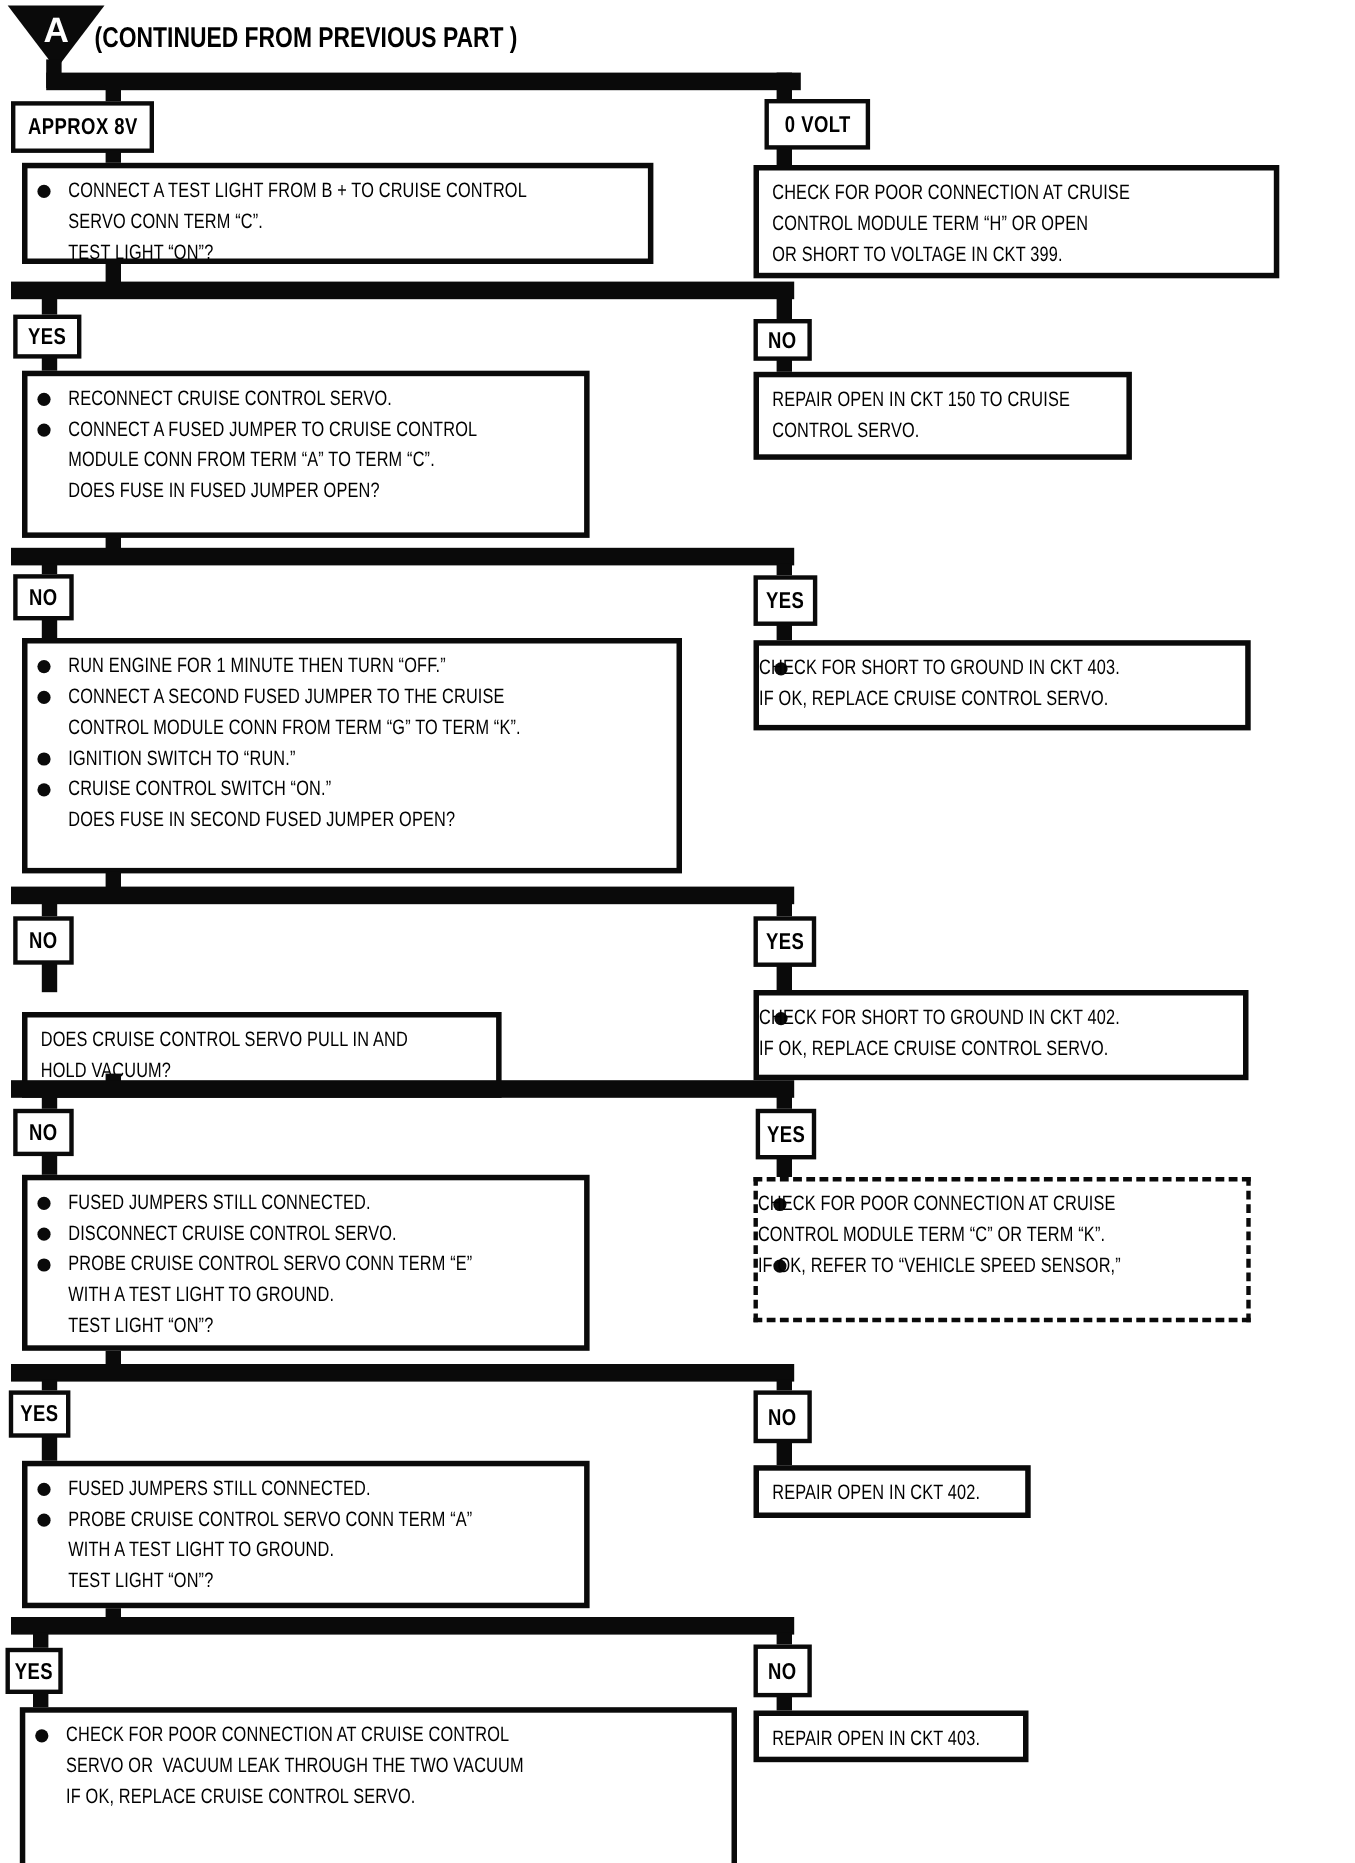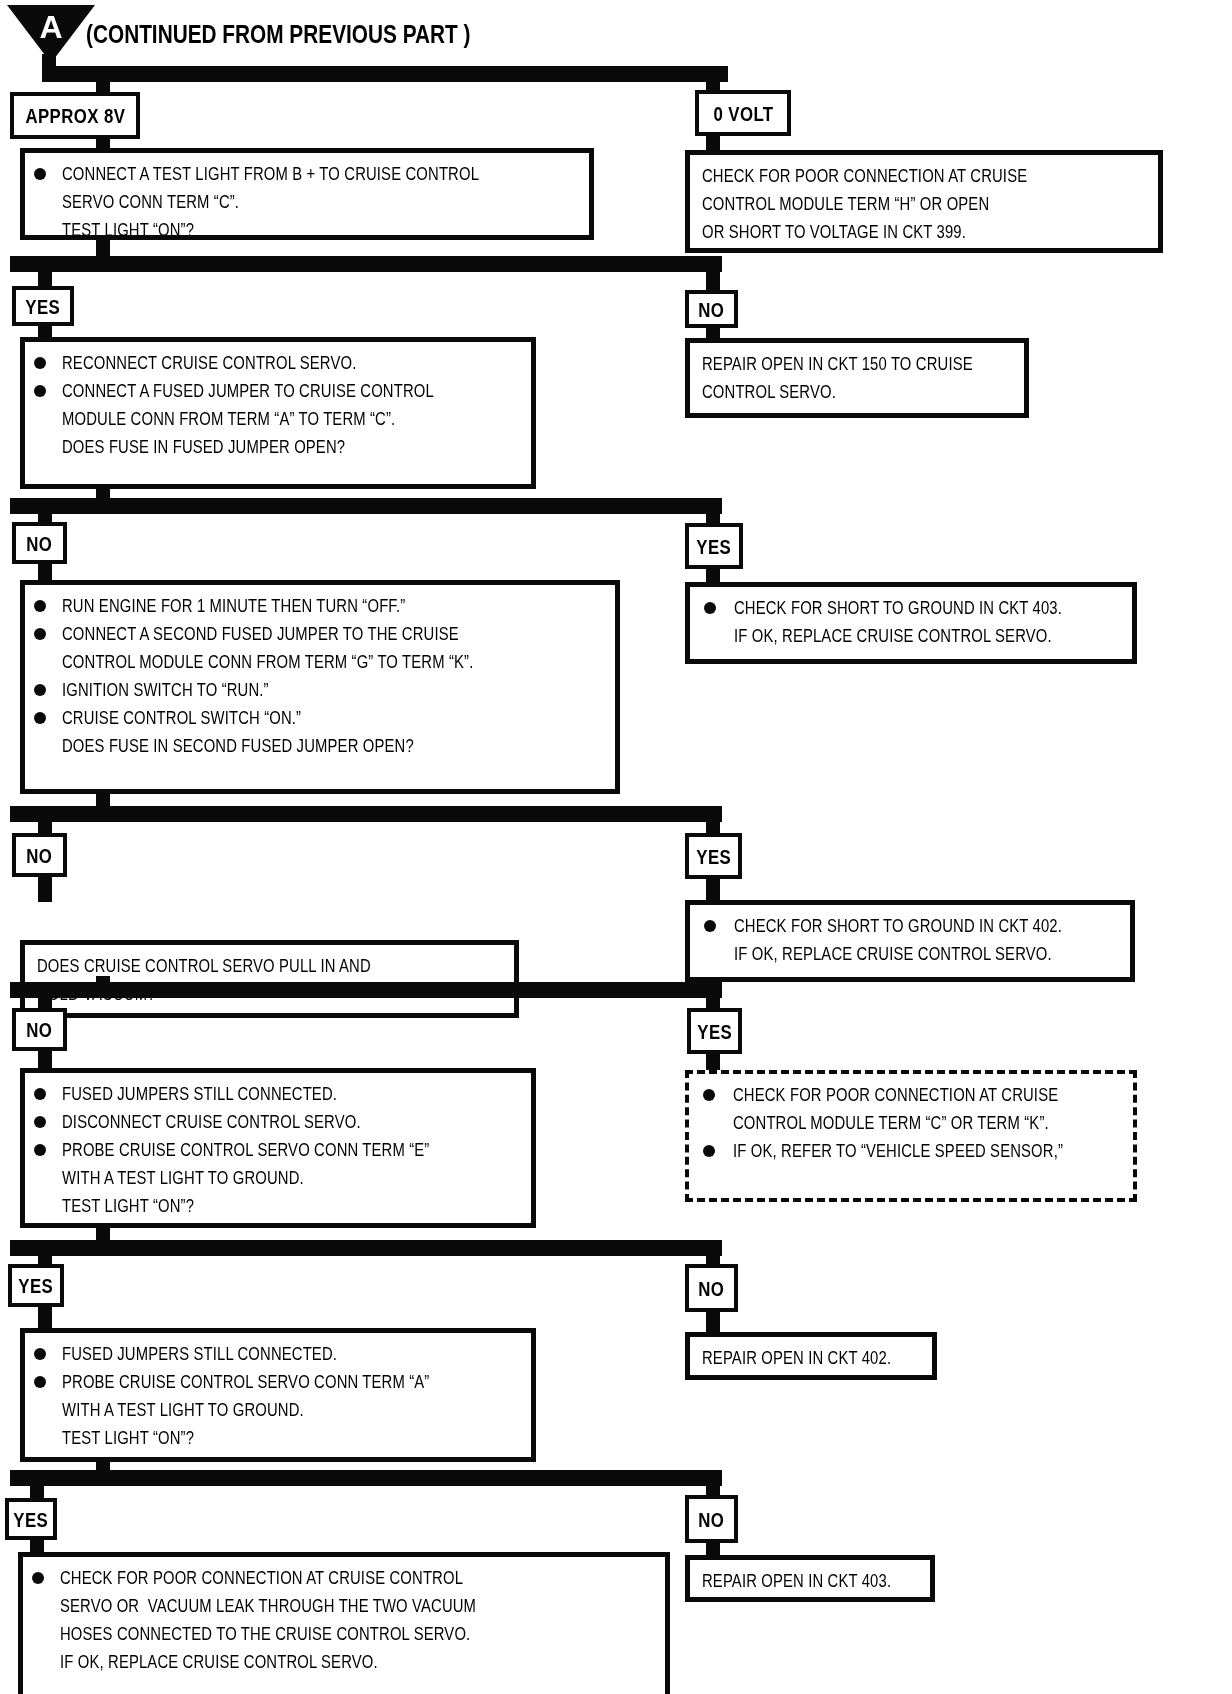--- a/index.html
+++ b/index.html
@@ -10,21 +10,21 @@
        padding-top:7px;box-sizing:border-box;}
   .box.dashed{border-style:dashed;border-width:4px;}
   .lblbox{position:absolute;border:4px solid #0a0a0a;background:#fff;
        display:flex;align-items:center;justify-content:center;box-sizing:border-box;}
   .lblbox .lt{font-weight:700;font-size:21px;line-height:1;transform:scaleX(.8);
        white-space:pre;letter-spacing:.5px;}
   .ln{position:relative;font-weight:400;font-size:19px;line-height:28px;}
   .ln>span{display:inline-block;transform:scaleX(.78);transform-origin:0 50%;
        white-space:pre;letter-spacing:.2px;}
   .ind{padding-left:37px;}              
-  .rind{padding-left:44px;}             
+  .rind{}             
   .flush{padding-left:12px;}            
   .b::before{content:"";position:absolute;width:12px;height:12px;border-radius:50%;
        background:#0a0a0a;top:8px;}
   .ind.b::before{left:9px;}
   .rind.b::before{left:14px;}
   .caption{position:absolute;font-weight:700;font-size:26px;line-height:1.1;}
   .caption>span{display:inline-block;transform:scaleX(.8);transform-origin:0 50%;
        white-space:pre;}
 </style>
 </head>
@@ -111,21 +111,21 @@
   <div class="ln rind"><span>IF OK, REPLACE CRUISE CONTROL SERVO.</span></div>
 </div>
 
 <div class="bar" style="left:96px;top:792px;width:14px;height:16px"></div>
 <div class="bar" style="left:10px;top:806px;width:712px;height:16px"></div>
 <div class="bar" style="left:38px;top:820px;width:14px;height:15px"></div>
 <div class="lblbox" style="left:12px;top:833px;width:55px;height:44px">
   <span class="lt">NO</span>
   </div>
 <div class="bar" style="left:38px;top:875px;width:14px;height:27px"></div>
-<div class="box" style="left:20px;top:940px;width:499px;height:78px">
+<div class="box" style="left:20px;top:920px;width:436px;height:78px">
   <div class="ln flush"><span>DOES CRUISE CONTROL SERVO PULL IN AND</span></div>
   <div class="ln flush"><span>HOLD VACUUM?</span></div>
 </div>
 
 <div class="bar" style="left:706px;top:820px;width:14px;height:15px"></div>
 <div class="lblbox" style="left:685px;top:833px;width:57px;height:46px">
   <span class="lt">YES</span>
   </div>
 <div class="bar" style="left:706px;top:877px;width:14px;height:25px"></div>
 <div class="box" style="left:685px;top:900px;width:450px;height:82px">
@@ -185,21 +185,20 @@
 <div class="bar" style="left:96px;top:1462px;width:14px;height:10px"></div>
 <div class="bar" style="left:10px;top:1470px;width:712px;height:16px"></div>
 <div class="bar" style="left:30px;top:1484px;width:14px;height:16px"></div>
 <div class="lblbox" style="left:5px;top:1498px;width:52px;height:42px">
   <span class="lt">YES</span>
   </div>
 <div class="bar" style="left:30px;top:1538px;width:14px;height:16px"></div>
 <div class="box" style="left:18px;top:1552px;width:652px;height:152px">
   <div class="ln ind b"><span>CHECK FOR POOR CONNECTION AT CRUISE CONTROL</span></div>
   <div class="ln ind"><span>SERVO OR  VACUUM LEAK THROUGH THE TWO VACUUM</span></div>
-  <div class="ln ind"><span>HOSES CONNECTED TO THE CRUISE CONTROL SERVO.</span></div>
   <div class="ln ind"><span>IF OK, REPLACE CRUISE CONTROL SERVO.</span></div>
 </div>
 
 <div class="bar" style="left:706px;top:1484px;width:14px;height:13px"></div>
 <div class="lblbox" style="left:685px;top:1495px;width:53px;height:48px">
   <span class="lt">NO</span>
   </div>
 <div class="bar" style="left:706px;top:1541px;width:14px;height:16px"></div>
 <div class="box" style="left:685px;top:1555px;width:250px;height:47px">
   <div class="ln flush"><span>REPAIR OPEN IN CKT 403.</span></div>

